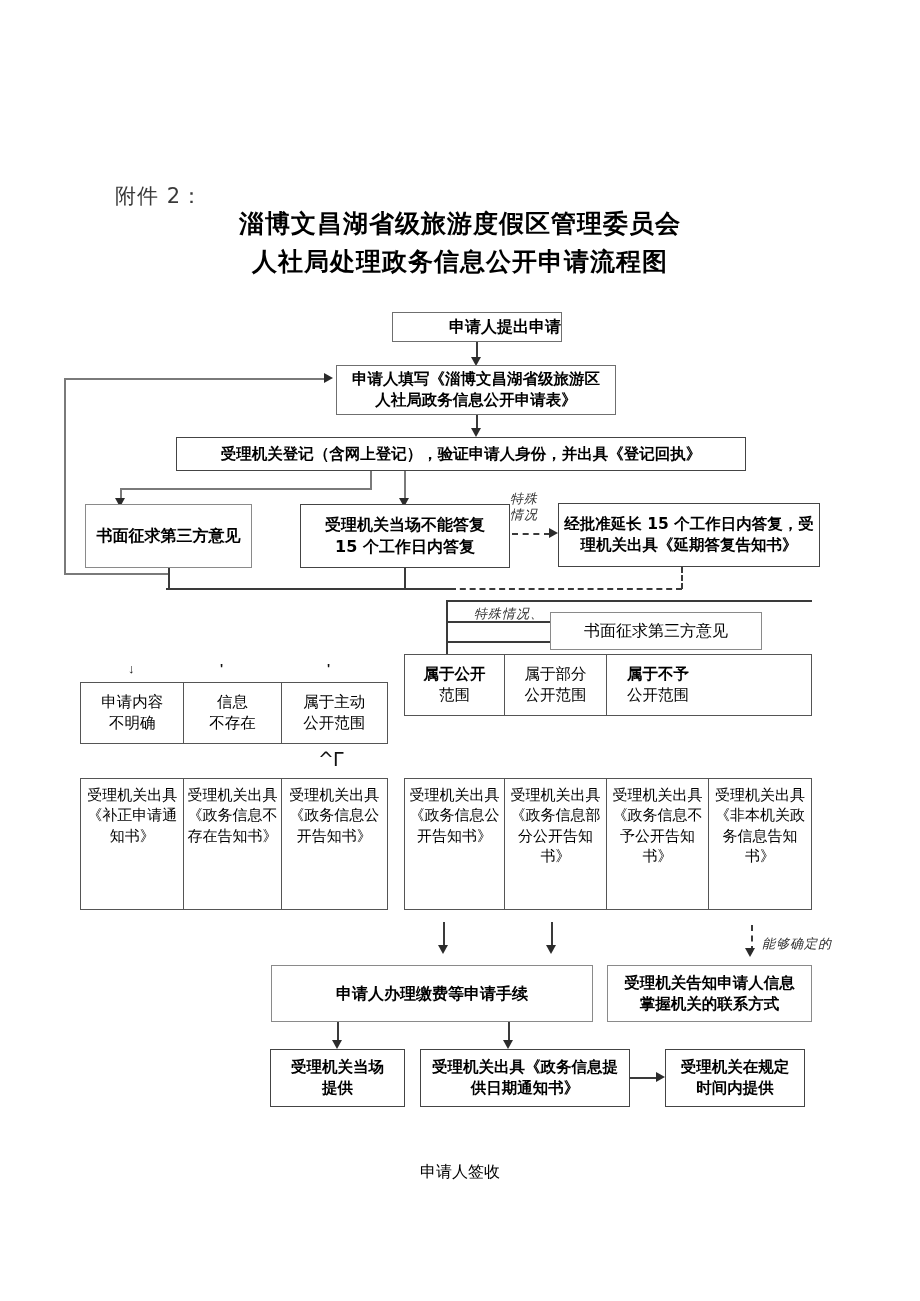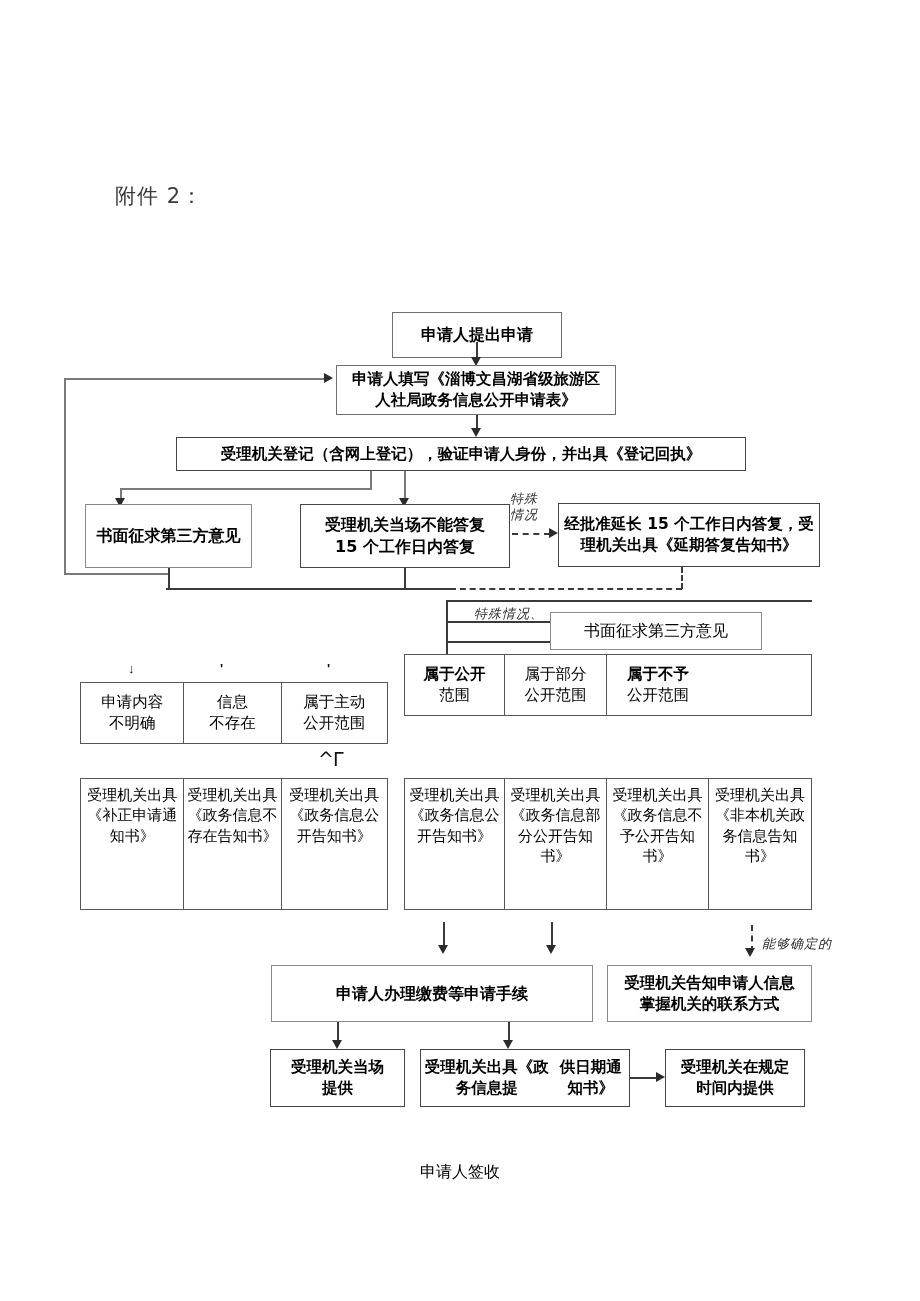--- a/index.html
+++ b/index.html
@@ -90,22 +90,26 @@
     display:block;line-height:1.5;
   }
   .ocr-noise2{font-size:19px;letter-spacing:2px;display:block;}
 </style>
 </head>
 <body>
 
 <div class="page">
 
   <div class="attach">附件 2：</div>
-
-  <div class="box" style="left:392px;top:312px;width:170px;height:46px;font-size:16px;">
+  <div class="title">
+    <span>淄博文昌湖省级旅游度假区管理委员会</span>
+    <span>人社局处理政务信息公开申请流程图</span>
+  </div>
+
+  <div class="box" style="left:392px;top:312px;width:170px;height:30px;font-size:16px;justify-content:flex-end;">
     <span>申请人提出申请</span>
   </div>
 
   <div class="v" style="left:476px;top:342px;height:18px;"></div>
   <div class="ad" style="left:471px;top:357px;"></div>
 
   <div class="box" style="left:336px;top:365px;width:280px;height:50px;font-size:15.5px;flex-direction:column;">
     <span>申请人填写《淄博文昌湖省级旅游区</span>
     <span>人社局政务信息公开申请表》</span>
   </div>
@@ -245,21 +249,21 @@
 
   <div class="v" style="left:337px;top:1022px;height:22px;"></div>
   <div class="ad" style="left:332px;top:1040px;"></div>
   <div class="v" style="left:508px;top:1022px;height:22px;"></div>
   <div class="ad" style="left:503px;top:1040px;"></div>
 
   <div class="box dark" style="left:270px;top:1049px;width:135px;height:58px;font-size:15.5px;flex-direction:column;">
     <span>受理机关当场</span>
     <span>提供</span>
   </div>
-  <div class="box dark" style="left:420px;top:1049px;width:210px;height:58px;font-size:15.5px;flex-direction:row;">
+  <div class="box dark" style="left:420px;top:1049px;width:210px;height:58px;font-size:15.5px;flex-direction:column;">
     <span>受理机关出具《政务信息提</span>
     <span>供日期通知书》</span>
   </div>
   <div class="h" style="left:630px;top:1077px;width:28px;"></div>
   <div class="ar" style="left:656px;top:1072px;"></div>
   <div class="box dark" style="left:665px;top:1049px;width:140px;height:58px;font-size:15.5px;flex-direction:column;">
     <span>受理机关在规定</span>
     <span>时间内提供</span>
   </div>
 

